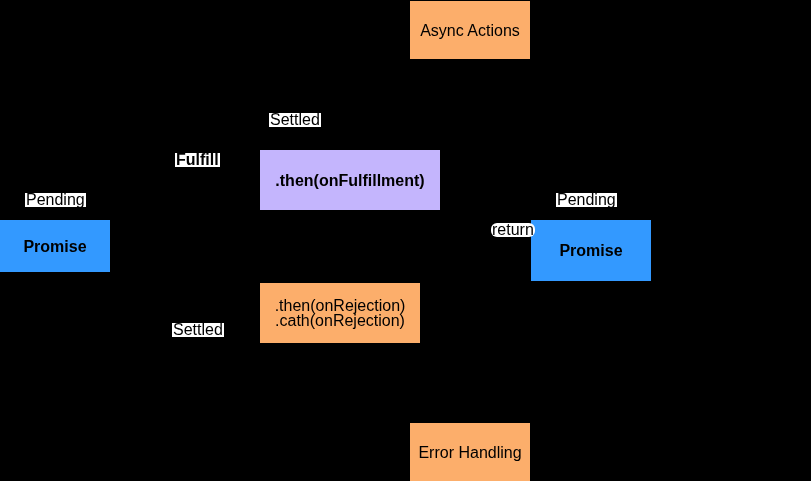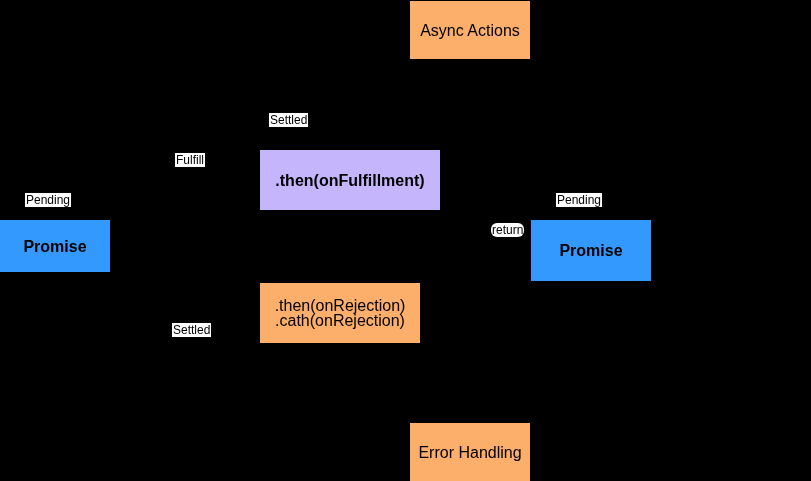--- a/index.html
+++ b/index.html
@@ -31,21 +31,21 @@
   }
   .node.orange { background: #fcae6b; }
   .node.blue   { background: #3399ff; font-weight: bold; }
   .node .line { display: block; white-space: pre; }
 
   .edge-label {
     position: absolute;
     box-sizing: border-box;
     background: #ffffff;
     color: #000000;
-    font-size: 12px;
+    font-size: 16px;
     line-height: 14px;
     padding: 0 1px;
     white-space: nowrap;
     font-family: "Liberation Sans", sans-serif;
   }
 </style>
 </head>
 <body>
 
 <div id="canvas" style="background: rgb(0, 0, 0);">
@@ -62,18 +62,18 @@
       <span class="line">Promise</span>
     </div>
     <div class="node orange" style="left: 410px; top: 423px; width: 120px; height: 58px; background: rgb(252, 174, 107); color: rgb(0, 0, 0);">
       <span class="line">Error Handling</span>
     </div>
     <div class="node orange" style="left: 260px; top: 283px; width: 160px; height: 60px; background: rgb(252, 174, 107); color: rgb(0, 0, 0);">
       <span class="line">.then(onRejection)</span>
       <span class="line">.cath(onRejection)</span>
     </div>
     <div class="edge-label" style="left: 269px; top: 113px; background: rgb(255, 255, 255); color: rgb(0, 0, 0);">Settled</div>
-    <div class="edge-label" style="left: 175px; top: 153px; background: rgb(255, 255, 255); color: rgb(0, 0, 0);">Fulfill</div>
+    <div class="edge-label" style="left: 175px; top: 153px; background: rgb(255, 255, 255); color: rgb(0, 0, 0); font-weight: bold;">Fulfill</div>
     <div class="edge-label" style="left: 25px; top: 193px; background: rgb(255, 255, 255); color: rgb(0, 0, 0);">Pending</div>
     <div class="edge-label" style="left: 556px; top: 193px; background: rgb(255, 255, 255); color: rgb(0, 0, 0);">Pending</div>
     <div class="edge-label" style="left: 491px; top: 223px; background: rgb(255, 255, 255); color: rgb(0, 0, 0); border-radius: 6px;">return</div>
     <div class="edge-label" style="left: 172px; top: 323px; background: rgb(255, 255, 255); color: rgb(0, 0, 0);">Settled</div>
   </div>
 
 </body></html>

